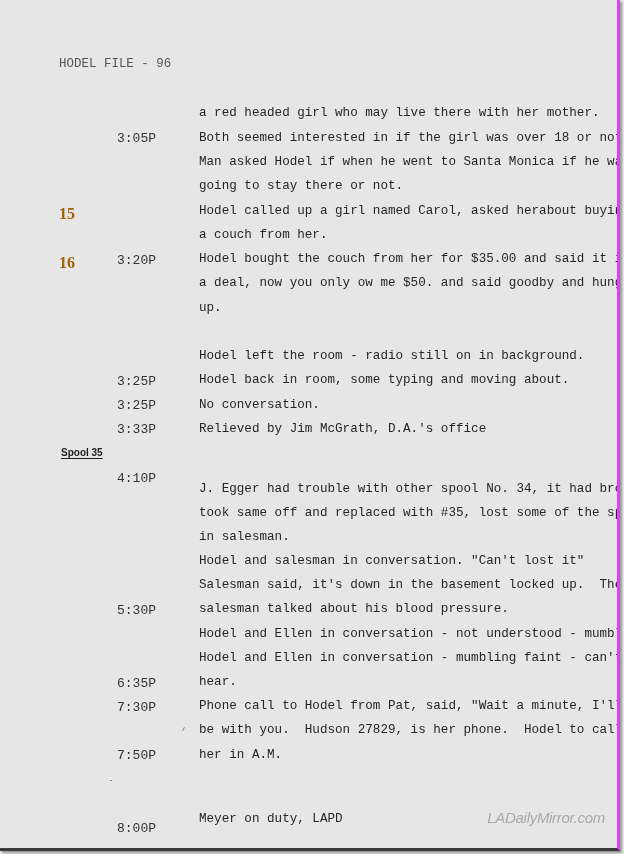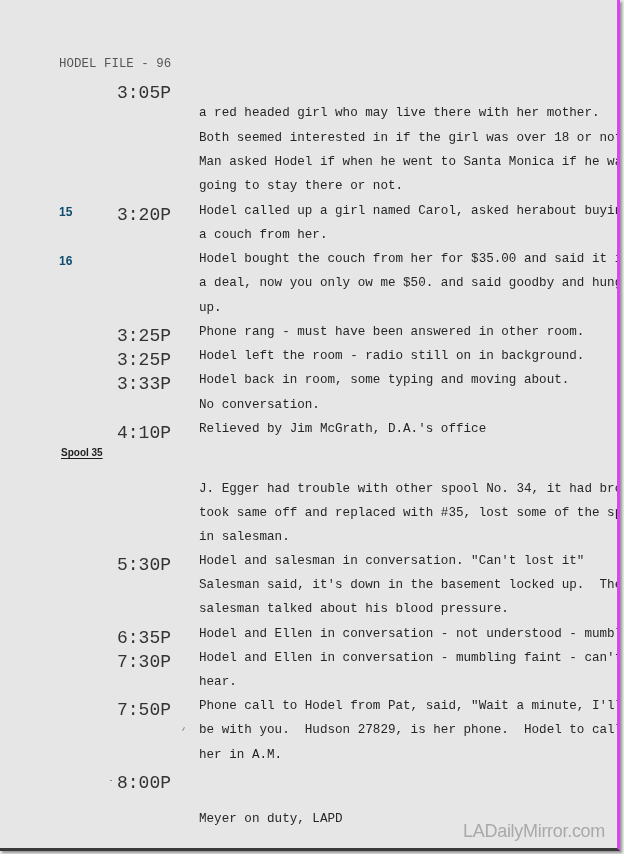--- a/index.html
+++ b/index.html
@@ -34,32 +34,33 @@
       position: absolute;
     }
     .header {
       left: 59px;
       top: 57px;
       color: #555;
       font-size: 12.4px;
     }
     .margin-num {
       position: absolute;
-      font-family: Liberation Sans, sans-serif;
+      font-family: Liberation Serif, serif;
       font-weight: bold;
-      font-size: 12px;
-      color: #0c4a6e;
+      font-size: 16px;
+      color: #a16207;
     }
     .time {
       position: absolute;
       left: 117px;
       font-family: "Liberation Mono", "DejaVu Sans Mono", monospace;
-      font-size: 18px;
+      font-size: 13px;
       color: #333;
       white-space: pre;
+      margin-top: 48px;
     }
     .line {
       position: absolute;
       left: 199px;
       font-family: "Liberation Mono", "DejaVu Sans Mono", monospace;
       font-size: 12.6px;
       color: #262626;
       white-space: pre;
     }
     .section {
@@ -68,25 +69,26 @@
       font-family: "Liberation Sans", "DejaVu Sans", sans-serif;
       font-weight: bold;
       font-size: 10px;
       color: #1e1e1e;
       text-decoration: underline;
       text-underline-offset: 2px;
     }
     .watermark {
       position: absolute;
       right: 12px;
-      bottom: 6px;
+      bottom: 22px;
       font-family: "Liberation Sans", "DejaVu Sans", sans-serif;
-      font-size: 18px;
+      font-size: 15px;
       color: #a9a9a9;
       letter-spacing: -0.3px;
+      font-style: italic;
     }
     .speck {
       position: absolute;
       width: 2px;
       height: 1px;
       background: #888;
     }
   </style>
 </head>
 <body>
@@ -105,21 +107,20 @@
   <div class="time" style="top:205px">3:20P</div>
   <div class="line" style="top:204px">Hodel called up a girl named Carol, asked herabout buying</div>
   <div class="line" style="top:228px">a couch from her.</div>
 
   <div class="margin-num" style="left:59px; top:254px">16</div>
   <div class="line" style="top:252px">Hodel bought the couch from her for $35.00 and said it is</div>
   <div class="line" style="top:276px">a deal, now you only ow me $50. and said goodby and hung</div>
   <div class="line" style="top:301px">up.</div>
 
   <div class="time" style="top:326px">3:25P</div>
-  <div class="line" style="top:325px">Phone rang - must have been answered in other room.</div>
 
   <div class="time" style="top:350px">3:25P</div>
   <div class="line" style="top:349px">Hodel left the room - radio still on in background.</div>
 
   <div class="time" style="top:374px">3:33P</div>
   <div class="line" style="top:373px">Hodel back in room, some typing and moving about.</div>
   <div class="line" style="top:398px">No conversation.</div>
 
   <div class="time" style="top:423px">4:10P</div>
   <div class="line" style="top:422px">Relieved by Jim McGrath, D.A.'s office</div>

